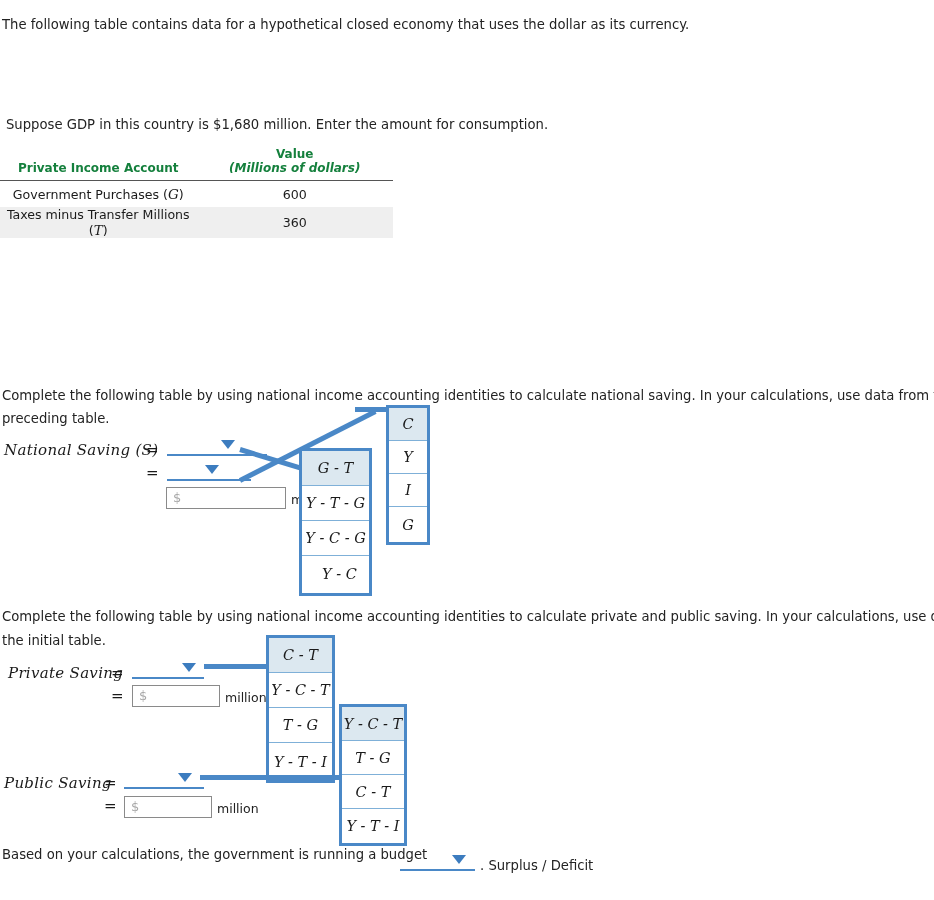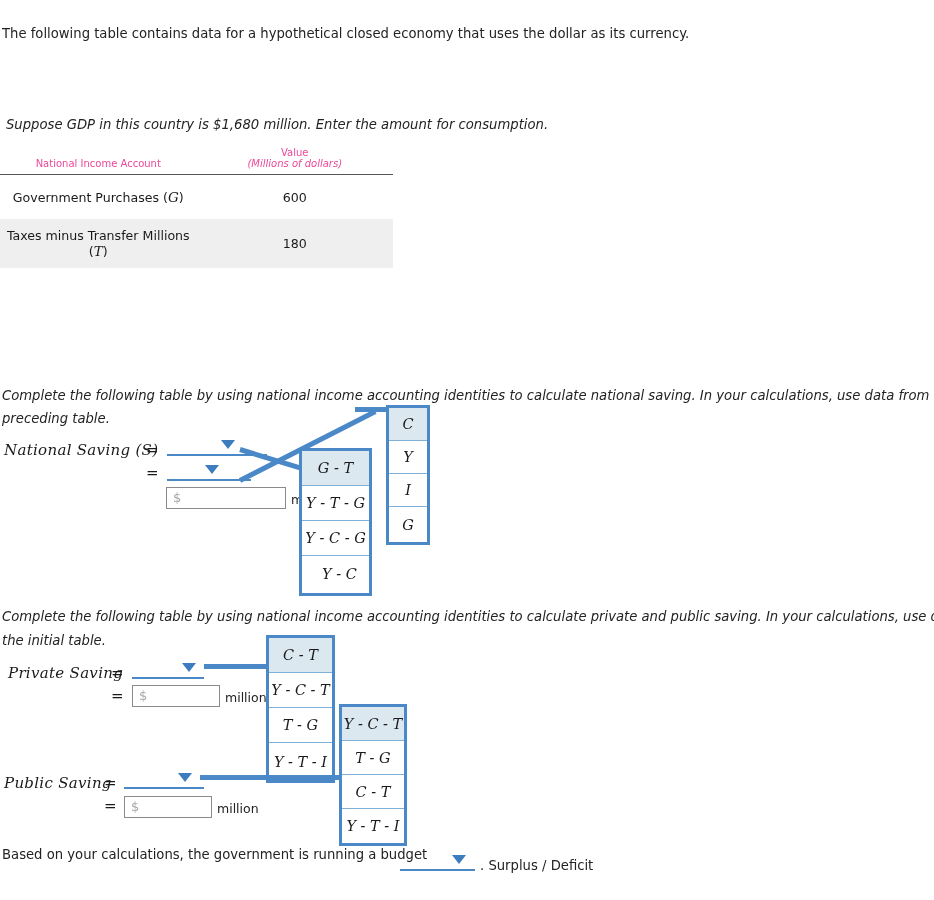--- a/index.html
+++ b/index.html
@@ -20,54 +20,53 @@
 
   
   .prose {
     font-family: "DejaVu Sans", "Liberation Sans", sans-serif;
     font-size: 13.2px;
     color: #232323;
     line-height: 25px;
     white-space: nowrap;
   }
   .prose-italic {
-    font-style: italic;
     text-align: center;
   }
 
   
   #data-table {
     left: 0px;
     top: 145px;
     width: 393px;
     border-collapse: collapse;
   }
   #data-table table {
     border-collapse: collapse;
     width: 393px;
     table-layout: fixed;
   }
   #data-table th {
     font-family: "DejaVu Sans", "Liberation Sans", sans-serif;
-    font-size: 10px;
-    font-weight: normal;
-    color: #ec4899;
+    font-size: 12px;
+    font-weight: bold;
+    color: #15803d;
     padding: 2px 4px 5px 4px;
     vertical-align: bottom;
     text-align: center;
     border-bottom: 1.5px solid #555;
   }
   #data-table th.val-head { font-style: italic; }
   #data-table td {
     font-family: "DejaVu Sans", "Liberation Sans", sans-serif;
     font-size: 12.6px;
     color: #1a1a1a;
     text-align: center;
     height: 26px;
-    padding: 9px 4px;
+    padding: 0 4px;
   }
   #data-table tr.shaded td { background: #efefef; }
   #data-table td.acct { text-align: center; width: 245px; }
   #data-table td.val  { width: 148px; }
   .mathvar {
     font-family: "DejaVu Serif", "Liberation Serif", serif;
     font-style: italic;
     font-size: 13.5px;
   }
   .cell-input {
@@ -160,49 +159,49 @@
   .conn-d {
     position: absolute;
     background: #4a88c7;
     height: 5px;
     transform-origin: 0 50%;
   }
 </style>
 </head>
 <body>
 
-<div class="abs prose" style="left:2px; top:21px;">
+<div class="abs prose" style="left:2px; top:12px;">
   <span>The following table contains data for a hypothetical closed economy that uses the dollar as its currency.</span>
 </div>
 
 <div class="abs prose prose-italic" style="left:6px; top:112px;">
   <span>Suppose GDP in this country is $1,680 million. Enter the amount for consumption.</span>
 </div>
 
 <div class="abs" id="data-table">
   <table>
     <thead>
       <tr>
         <th>
-          <span>National Income Account</span>
+          <span>Private Income Account</span>
         </th>
         <th class="val-head">
           <div style="font-style:normal;">Value</div>
           <div>(Millions of dollars)</div>
         </th>
       </tr>
     </thead>
     <tbody>
       <tr>
         <td class="acct"><span>Government Purchases (</span><span class="mathvar">G</span><span>)</span></td>
         <td class="val">600</td>
       </tr>
       <tr class="shaded">
         <td class="acct"><span>Taxes minus Transfer Millions (</span><span class="mathvar">T</span><span>)</span></td>
-        <td class="val">180</td>
+        <td class="val">360</td>
       </tr>
     </tbody>
   </table>
 </div>
 
 <div class="abs prose prose-italic" style="left:2px; top:383px;">
   <span>Complete the following table by using national income accounting identities to calculate national saving. In your calculations, use data from the</span>
 </div>
 <div class="abs prose prose-italic" style="left:2px; top:406px;">
   <span>preceding table.</span>

